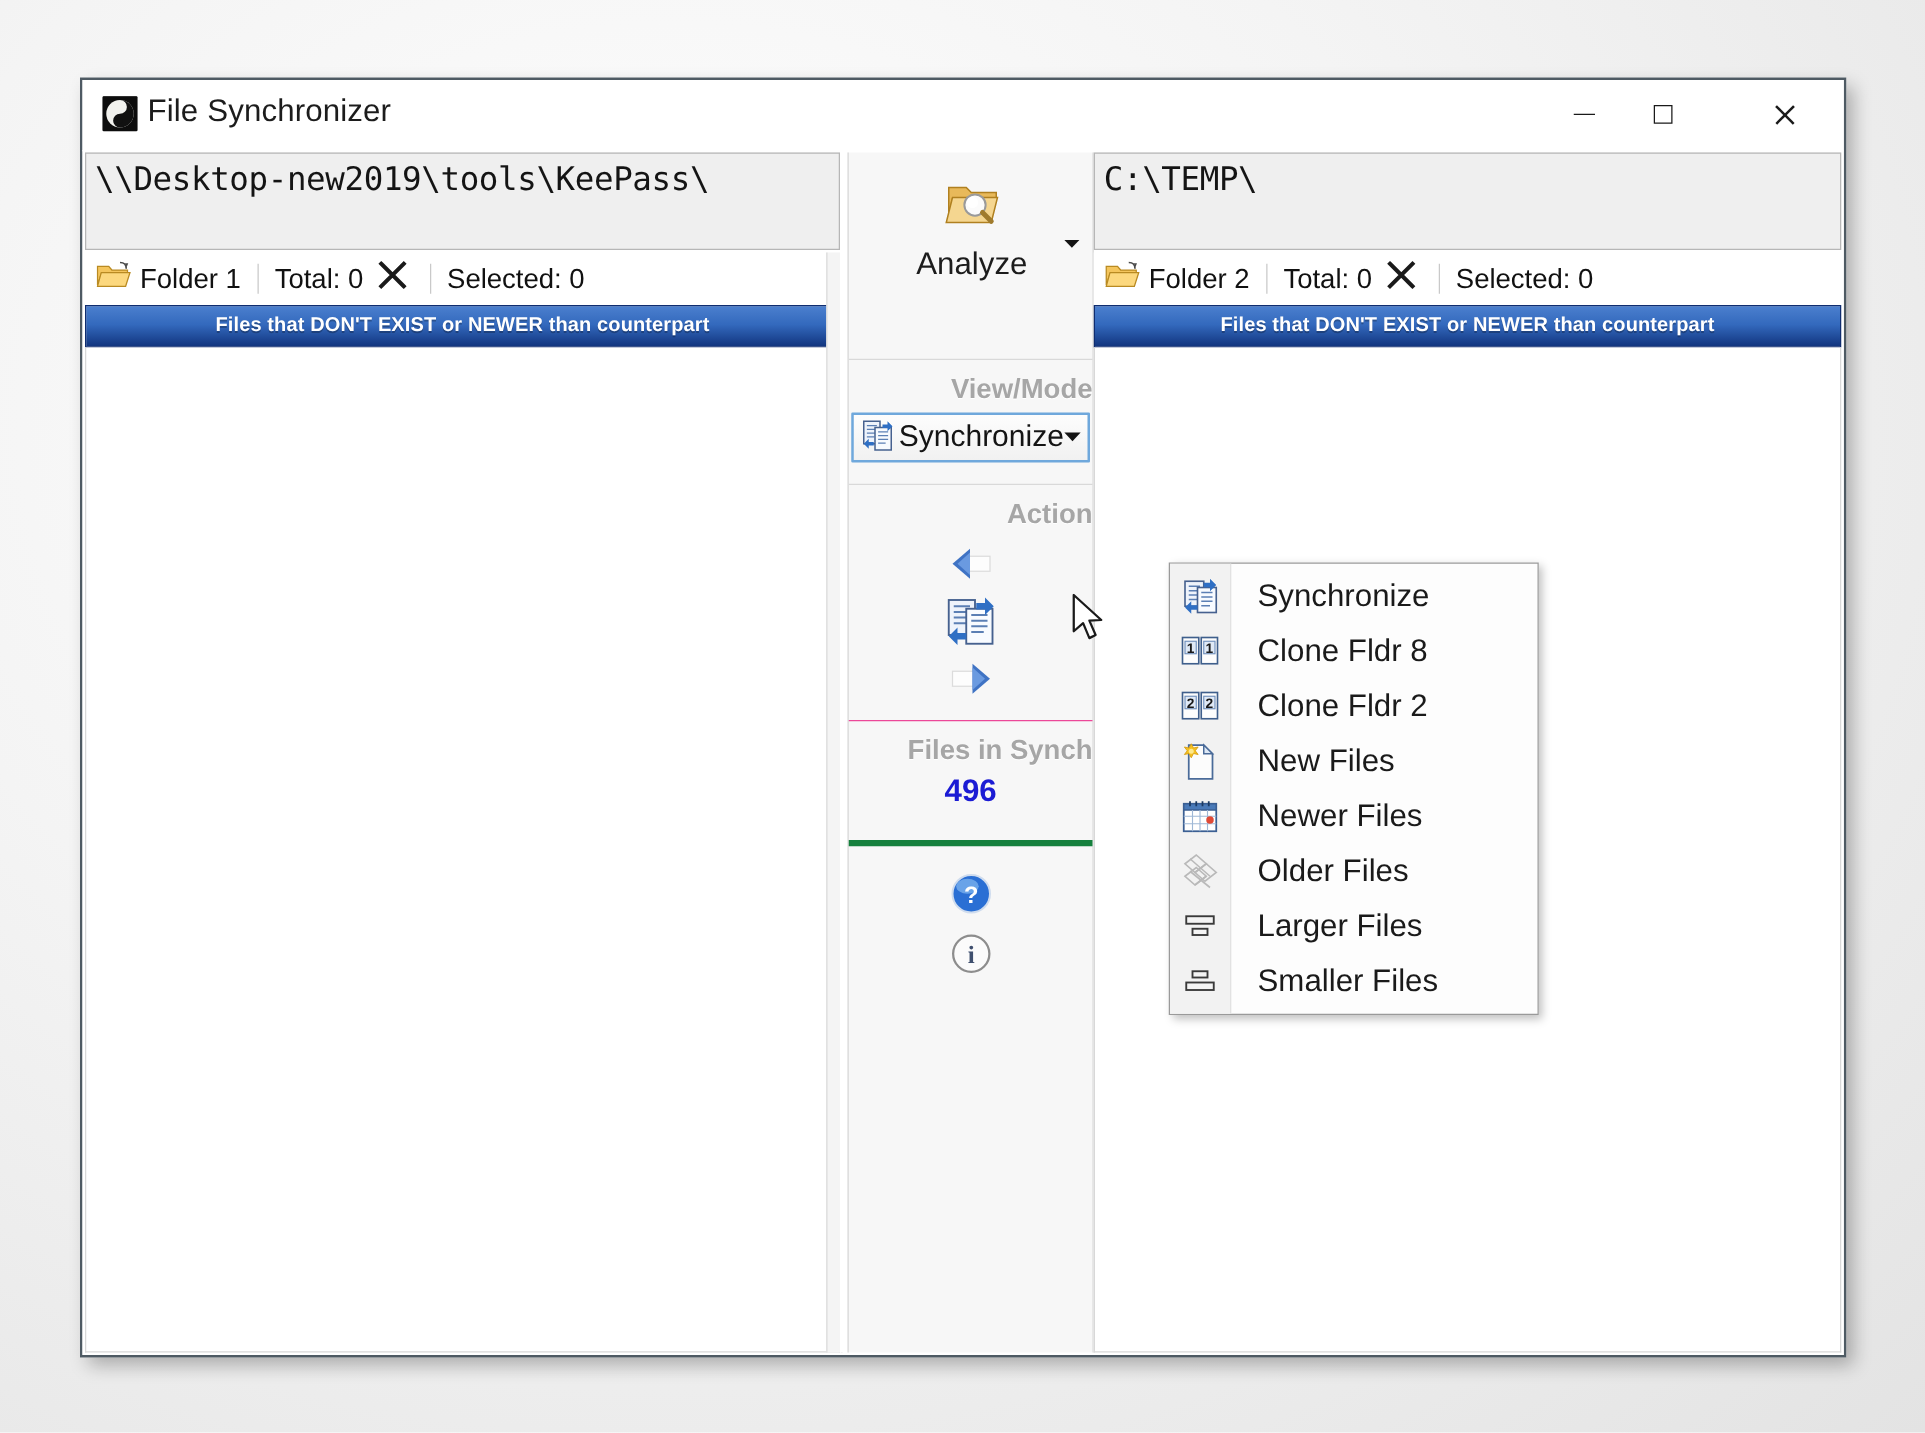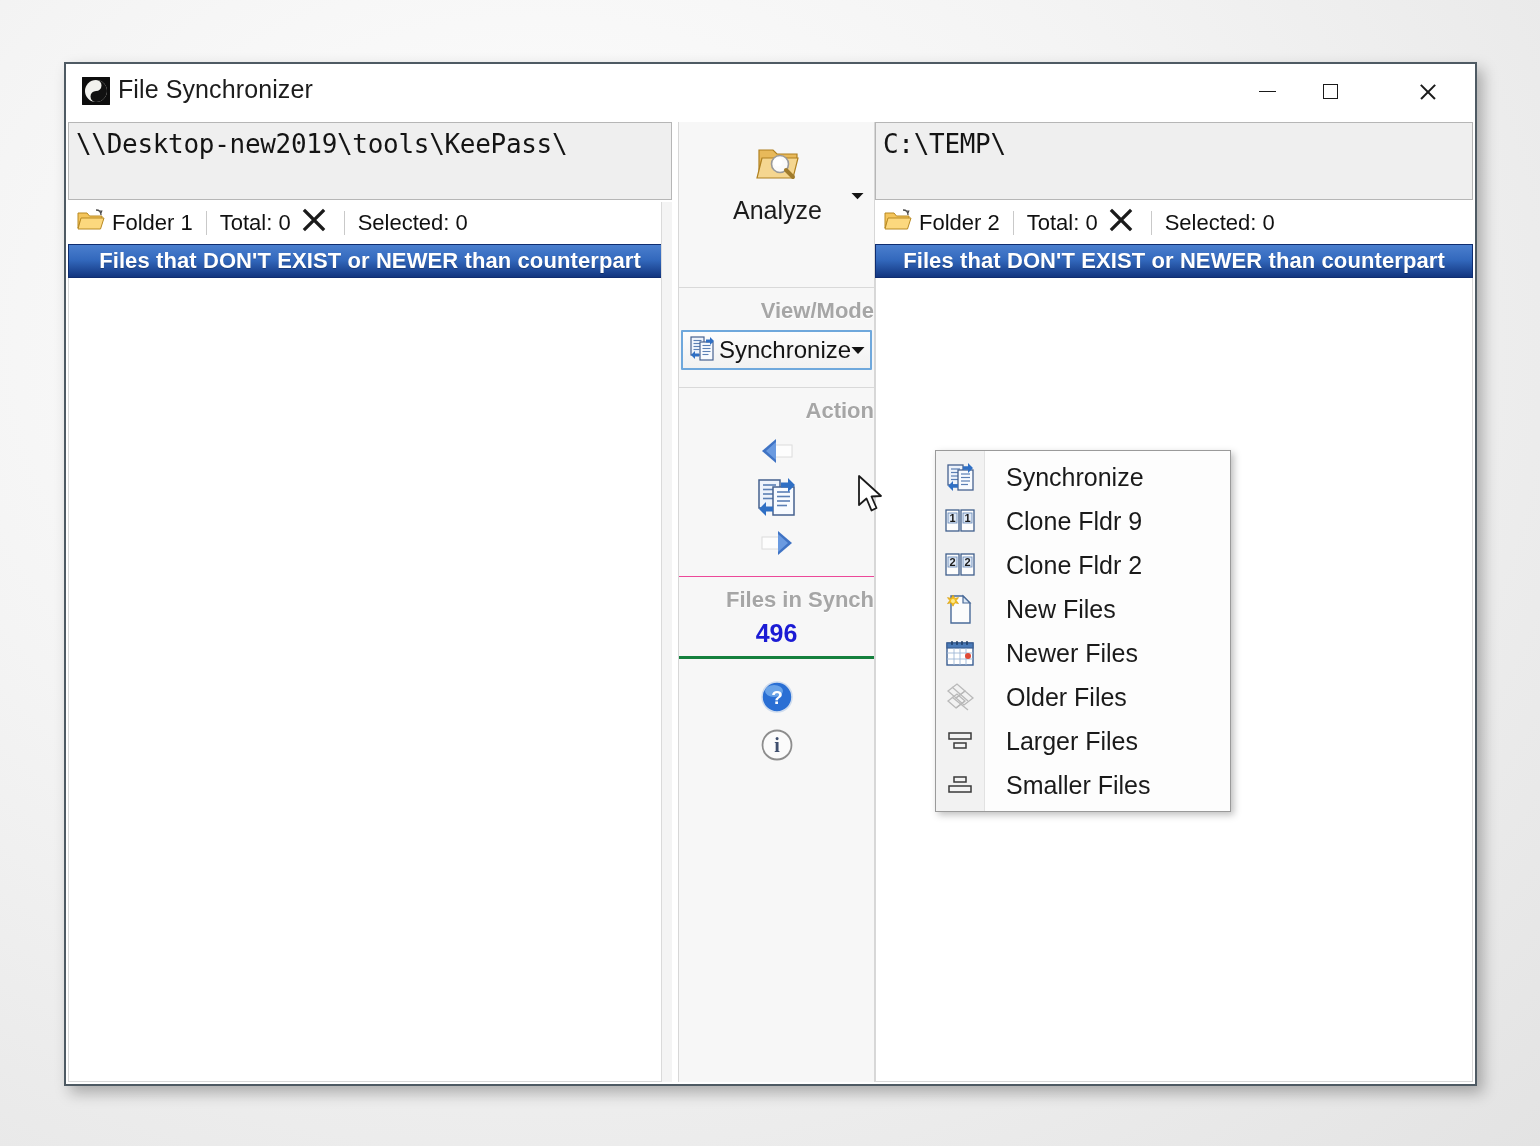--- a/index.html
+++ b/index.html
@@ -115,21 +115,21 @@
   }
   .x-icon { margin: 0 4px 0 10px; display: block; }
 
   .blue-bar {
     position: absolute; left: 0; right: 0; top: 124px;
     height: 34px;
     background: linear-gradient(to bottom, #4b7fce 0%, #3369bd 46%, #12357f 100%);
     border: 1px solid #0f2d70;
     box-sizing: border-box;
     color: #ffffff;
-    font-size: 22px; font-weight: bold;
+    font-size: 16px; font-weight: bold;
     display: flex; align-items: center; justify-content: center;
     text-shadow: 0 1px 0 rgba(0,0,0,0.25);
     letter-spacing: 0.1px;
   }
 
   .file-list {
     position: absolute; left: 0; right: 0; top: 158px; bottom: 2px;
     background: #ffffff;
     border: 1px solid #d8d8d8;
     border-top: none;
@@ -211,21 +211,21 @@
   #mode-divider {
     height: 1px; background: #d9d9d9; margin-top: 17px;
   }
 
   #action-zone { padding-bottom: 8px; border-bottom: 1px solid #ec4899; }
   .action-icon-row {
     height: 46px;
     display: flex; align-items: center; justify-content: center;
   }
 
-  #synch-zone { border-bottom: 3px solid #15803d; padding-bottom: 8px; }
+  #synch-zone { border-bottom: 5px solid #15803d; padding-bottom: 24px; }
   #synch-count {
     text-align: center;
     font-size: 25px; font-weight: bold;
     color: #1b1bd4;
   }
 
   #help-zone { padding-top: 16px; }
   .round-icon-row {
     height: 48px;
     display: flex; align-items: center; justify-content: center;
@@ -526,21 +526,21 @@
         <span class="menu-item-icon">
           <svg width="32" height="28" viewBox="0 0 32 28">
             <rect x="2" y="3" width="13" height="21" fill="#fdfdfd" stroke="#3f5f8c" stroke-width="1.3"></rect>
             <rect x="17" y="3" width="13" height="21" fill="#fdfdfd" stroke="#3f5f8c" stroke-width="1.3"></rect>
             <rect x="4" y="6" width="9" height="10" fill="#dfe9f6" stroke="#6f8fbb" stroke-width="0.9"></rect>
             <rect x="19" y="6" width="9" height="10" fill="#dfe9f6" stroke="#6f8fbb" stroke-width="0.9"></rect>
             <text x="8.5" y="15" font-family="Liberation Sans, sans-serif" font-size="11" font-weight="bold" fill="#1a1a1a" text-anchor="middle">1</text>
             <text x="23.5" y="15" font-family="Liberation Sans, sans-serif" font-size="11" font-weight="bold" fill="#1a1a1a" text-anchor="middle">1</text>
           </svg>
         </span>
-        <span class="menu-item-label">Clone Fldr 9</span>
+        <span class="menu-item-label">Clone Fldr 8</span>
       </div>
 
       <div class="menu-item">
         <span class="menu-item-icon">
           <svg width="32" height="28" viewBox="0 0 32 28">
             <rect x="2" y="3" width="13" height="21" fill="#fdfdfd" stroke="#3f5f8c" stroke-width="1.3"></rect>
             <rect x="17" y="3" width="13" height="21" fill="#fdfdfd" stroke="#3f5f8c" stroke-width="1.3"></rect>
             <rect x="4" y="6" width="9" height="10" fill="#dfe9f6" stroke="#6f8fbb" stroke-width="0.9"></rect>
             <rect x="19" y="6" width="9" height="10" fill="#dfe9f6" stroke="#6f8fbb" stroke-width="0.9"></rect>
             <text x="8.5" y="15" font-family="Liberation Sans, sans-serif" font-size="11" font-weight="bold" fill="#1a1a1a" text-anchor="middle">2</text>

